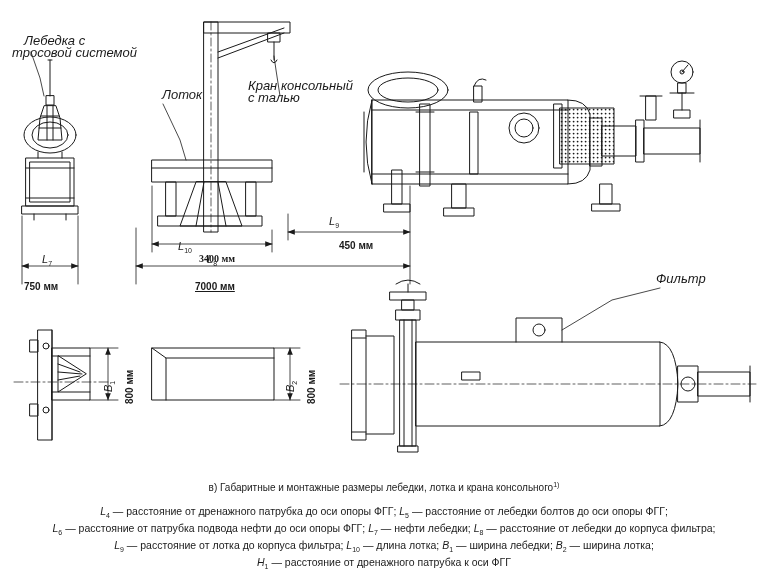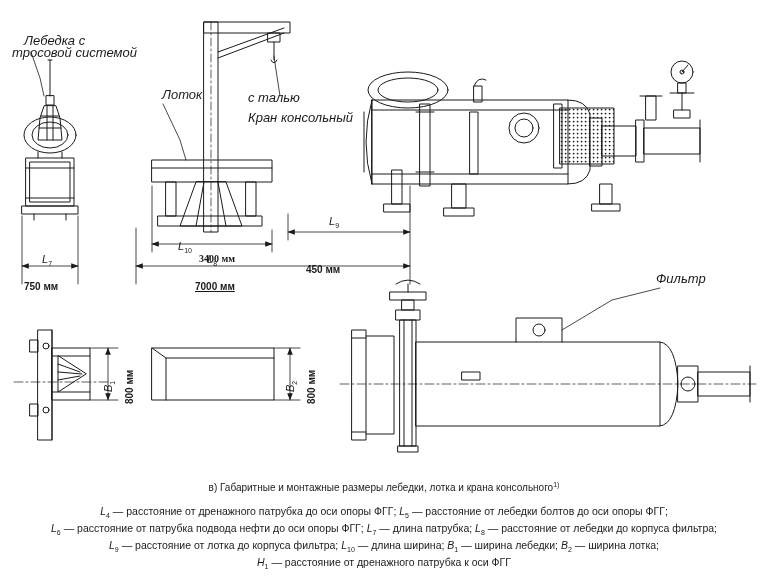--- a/index.html
+++ b/index.html
@@ -283,21 +283,21 @@
 
       <path d="M562 330 L612 300 L660 288" stroke-width="0.8"></path>
     </g>
 
   </g>
 </svg>
 
 <div class="lbl callout" style="left:24px; top:34px;">Лебедка с</div>
 <div class="lbl callout" style="left:12px; top:46px;">тросовой системой</div>
 <div class="lbl callout" style="left:162px; top:88px;">Лоток</div>
-<div class="lbl callout" style="left:248px; top:79px;margin-top:32px;">Кран консольный</div>
+<div class="lbl callout" style="left:248px; top:79px;">Кран консольный</div>
 <div class="lbl callout" style="left:248px; top:91px;">с талью</div>
 <div class="lbl callout" style="left:656px; top:272px;">Фильтр</div>
 
 <div class="lbl" style="left:42px; top:253px; font-size:11px;">
   <span class="italic">L</span><sub style="font-size:7px;">7</sub>
 </div>
 <div class="lbl dim" style="left:24px; top:281px;">750 мм</div>
 
 <div class="lbl" style="left:178px; top:240px; font-size:11px;">
   <span class="italic">L</span><sub style="font-size:7px;">10</sub>
@@ -305,40 +305,40 @@
 <div class="lbl dim" style="left:199px; top:253px;font-family:Liberation Serif, serif;">3400 мм</div>
 
 <div class="lbl" style="left:207px; top:253px; font-size:11px;">
   <span class="italic">L</span><sub style="font-size:7px;">8</sub>
 </div>
 <div class="lbl dim" style="left:195px; top:281px;text-decoration:underline;">7000 мм</div>
 
 <div class="lbl" style="left:329px; top:215px; font-size:11px;">
   <span class="italic">L</span><sub style="font-size:7px;">9</sub>
 </div>
-<div class="lbl dim" style="left:306px; top:240px;margin-top:24px;">450 мм</div>
+<div class="lbl dim" style="left:339px; top:240px;">450 мм</div>
 
 <div class="lbl vert" style="left:102px; top:392px; font-size:11px;">
   <span class="italic">B</span><sub style="font-size:7px;">1</sub>
 </div>
 <div class="lbl vert dim" style="left:124px; top:404px;">800 мм</div>
 
 <div class="lbl vert" style="left:284px; top:392px; font-size:11px;">
   <span class="italic">B</span><sub style="font-size:7px;">2</sub>
 </div>
 <div class="lbl vert dim" style="left:306px; top:404px;">800 мм</div>
 
 <div class="caption" style="top:481px;">
   <span>в) Габаритные и монтажные размеры лебедки, лотка и крана консольного</span><sup>1)</sup>
 </div>
 
 <div class="legend" style="top:503px;">
   <span class="it">L</span><sub style="font-size:7px;">4</sub><span> — расстояние от дренажного патрубка до оси опоры ФГГ; </span><span class="it">L</span><sub style="font-size:7px;">5</sub><span> — расстояние от лебедки болтов до оси опоры ФГГ;</span>
 </div>
 <div class="legend" style="top:520px;">
-  <span class="it">L</span><sub style="font-size:7px;">6</sub><span> — расстояние от патрубка подвода нефти до оси опоры ФГГ; </span><span class="it">L</span><sub style="font-size:7px;">7</sub><span> — длина патрубка; </span><span class="it">L</span><sub style="font-size:7px;">8</sub><span> — расстояние от лебедки до корпуса фильтра;</span>
+  <span class="it">L</span><sub style="font-size:7px;">6</sub><span> — расстояние от патрубка подвода нефти до оси опоры ФГГ; </span><span class="it">L</span><sub style="font-size:7px;">7</sub><span> — нефти лебедки; </span><span class="it">L</span><sub style="font-size:7px;">8</sub><span> — расстояние от лебедки до корпуса фильтра;</span>
 </div>
 <div class="legend" style="top:537px;">
-  <span class="it">L</span><sub style="font-size:7px;">9</sub><span> — расстояние от лотка до корпуса фильтра; </span><span class="it">L</span><sub style="font-size:7px;">10</sub><span> — длина ширина; </span><span class="it">B</span><sub style="font-size:7px;">1</sub><span> — ширина лебедки; </span><span class="it">B</span><sub style="font-size:7px;">2</sub><span> — ширина лотка;</span>
+  <span class="it">L</span><sub style="font-size:7px;">9</sub><span> — расстояние от лотка до корпуса фильтра; </span><span class="it">L</span><sub style="font-size:7px;">10</sub><span> — длина лотка; </span><span class="it">B</span><sub style="font-size:7px;">1</sub><span> — ширина лебедки; </span><span class="it">B</span><sub style="font-size:7px;">2</sub><span> — ширина лотка;</span>
 </div>
 <div class="legend" style="top:554px;">
   <span class="it">H</span><sub style="font-size:7px;">1</sub><span> — расстояние от дренажного патрубка к оси ФГГ</span>
 </div>
 
 </body></html>

